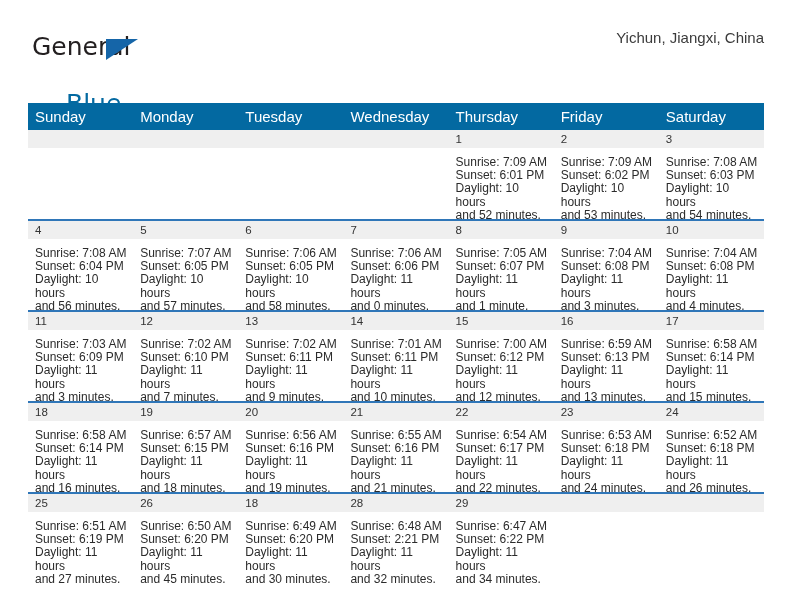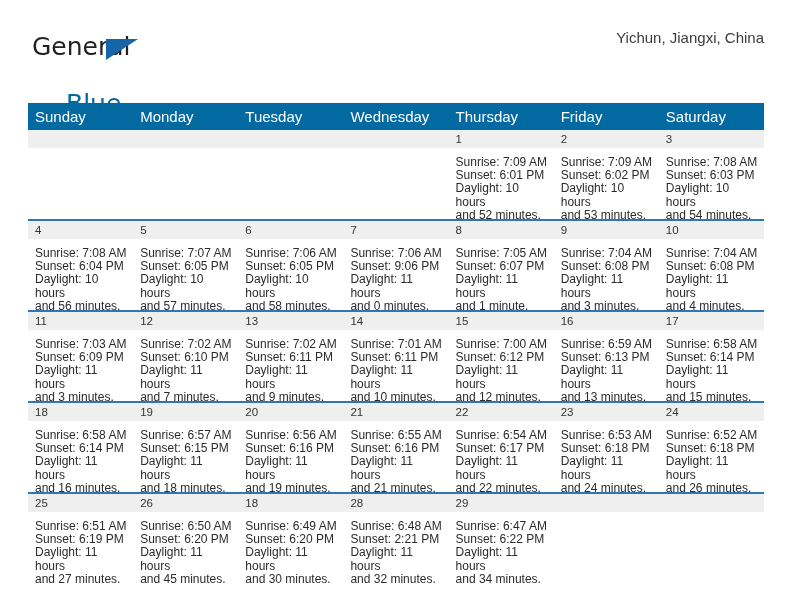--- a/index.html
+++ b/index.html
@@ -310,21 +310,21 @@
                   <div class="daylight-line">Daylight: 10 hours</div>
                   <div class="daylight-line">and 58 minutes.</div>
                 </div>
               </div>
             </td>
           <td>
               <div class="cell">
                 <div class="daynum-band">7</div>
                 <div class="cell-body">
                   <div>Sunrise: 7:06 AM</div>
-                  <div>Sunset: 9:06 PM</div>
+                  <div>Sunset: 6:06 PM</div>
                   <div class="daylight-line">Daylight: 11 hours</div>
                   <div class="daylight-line">and 0 minutes.</div>
                 </div>
               </div>
             </td>
           <td>
               <div class="cell">
                 <div class="daynum-band">8</div>
                 <div class="cell-body">
                   <div>Sunrise: 7:05 AM</div>

